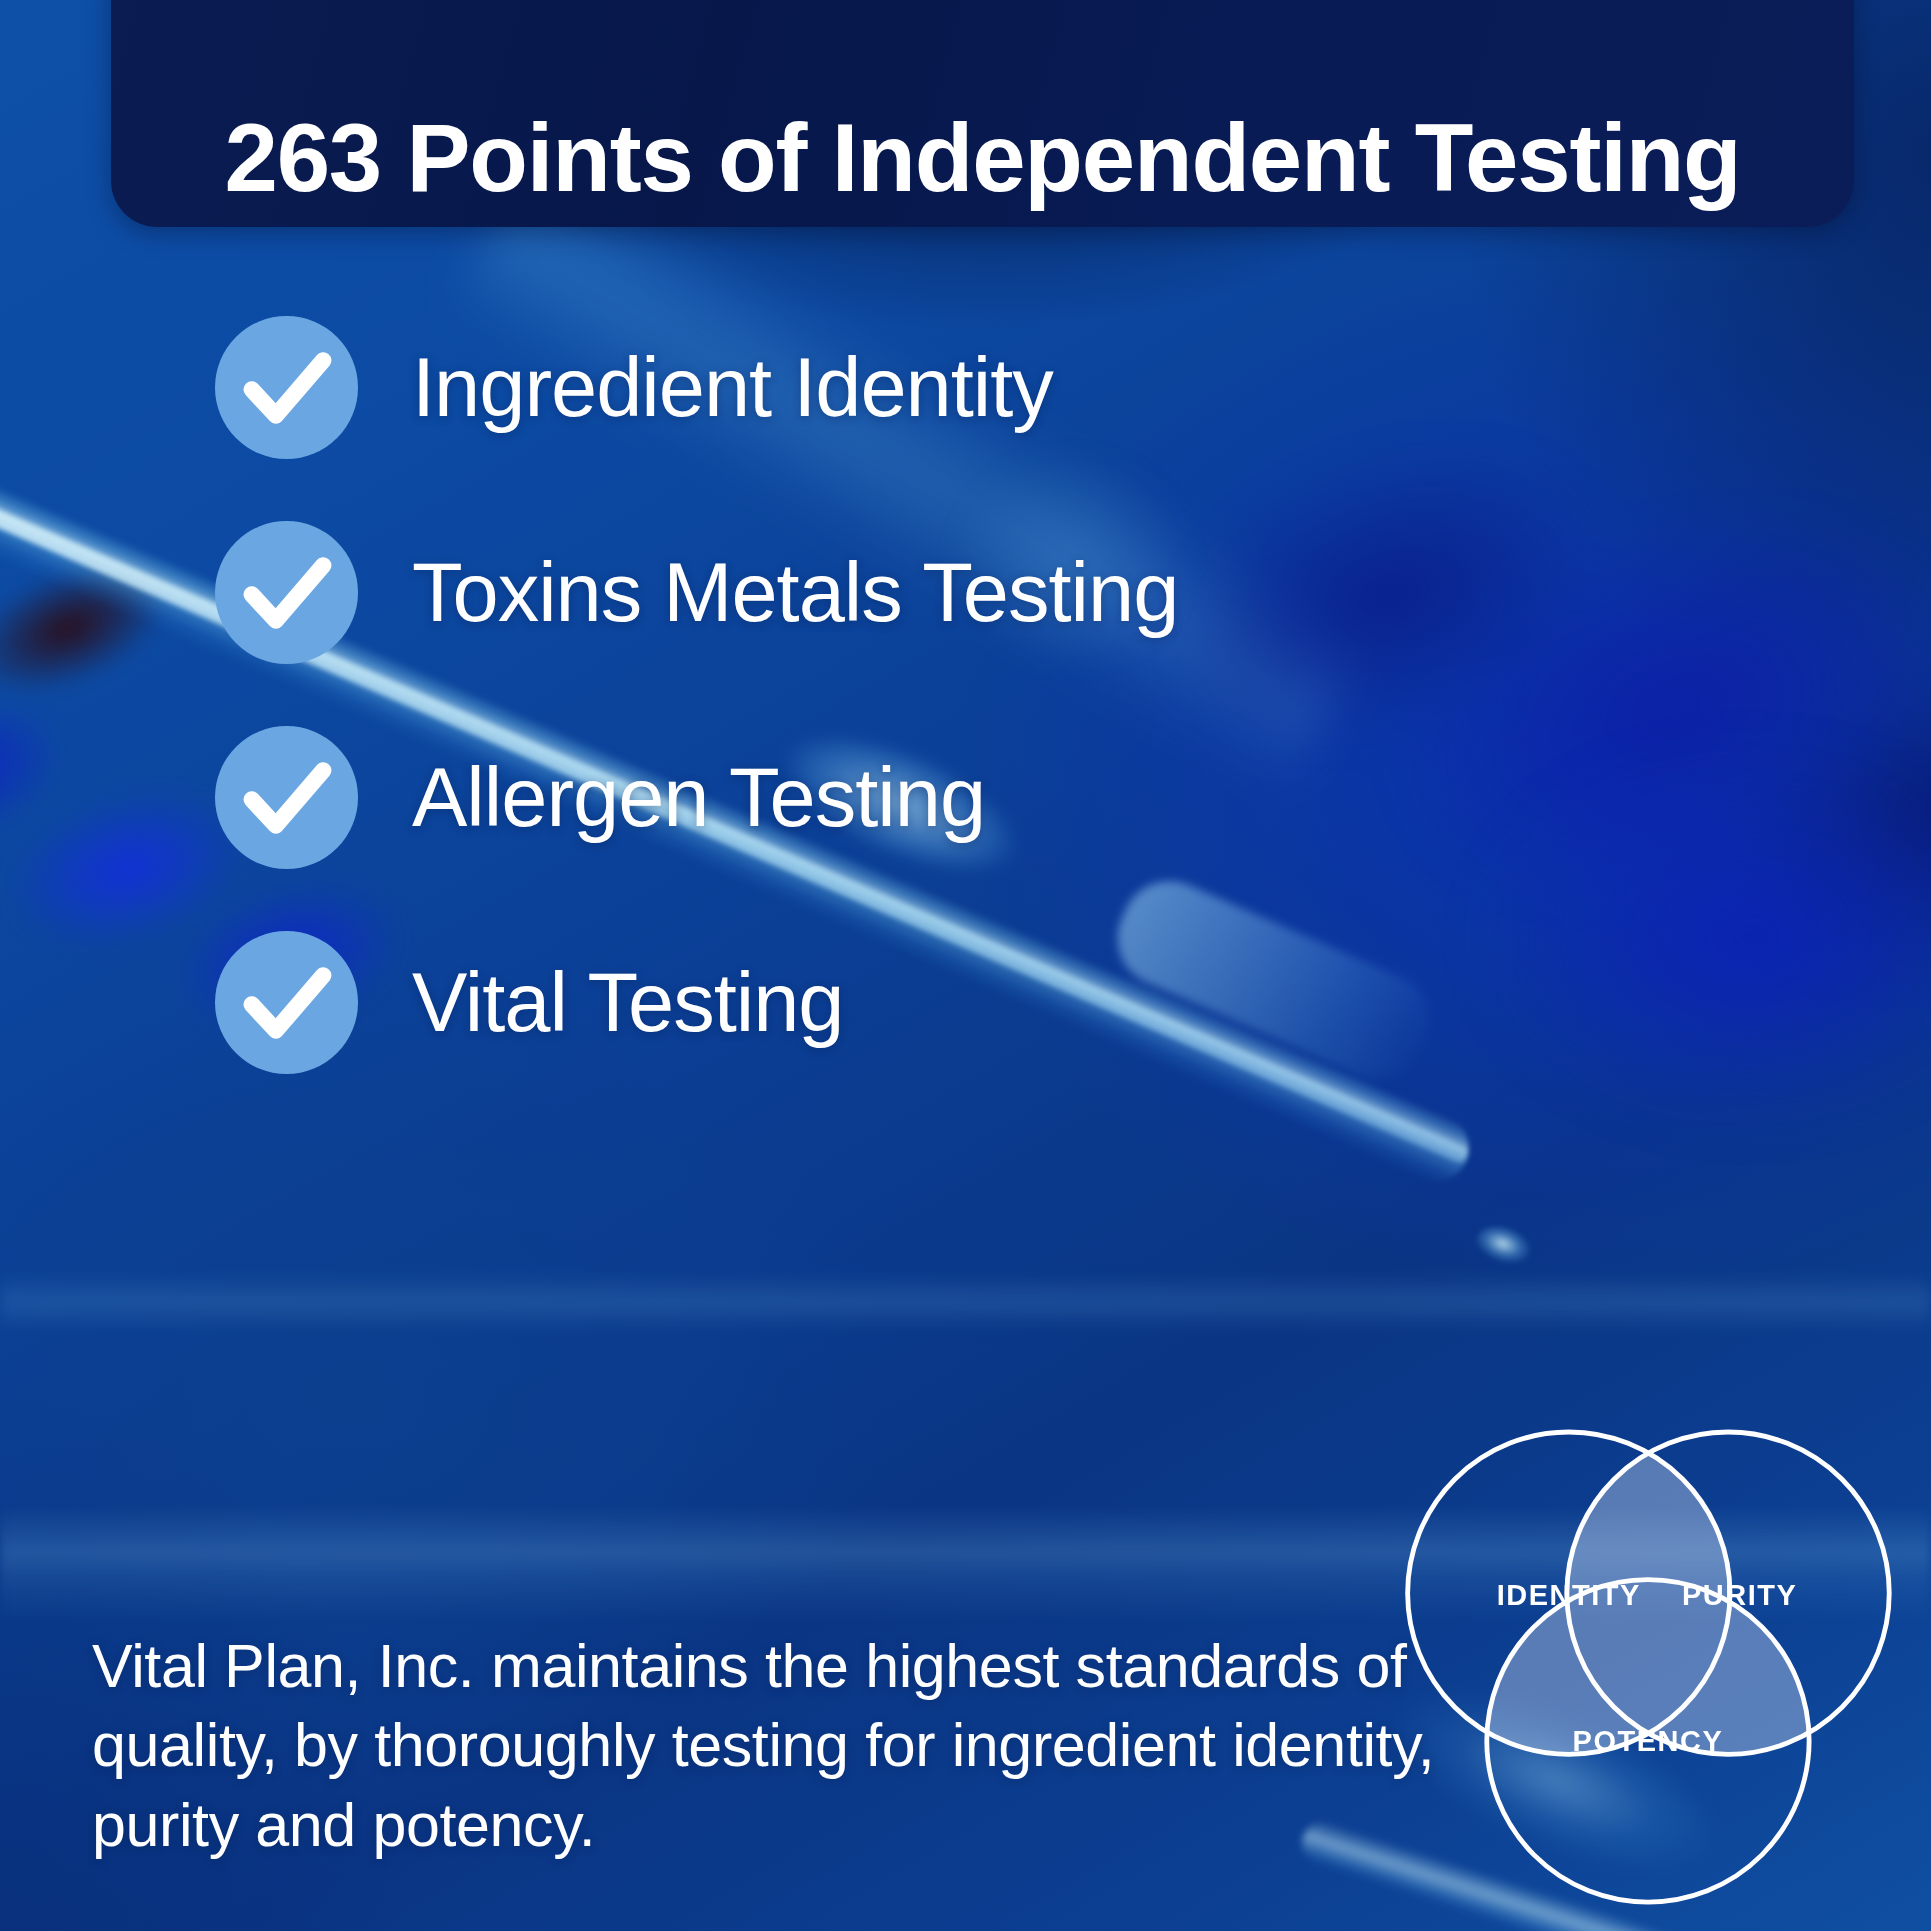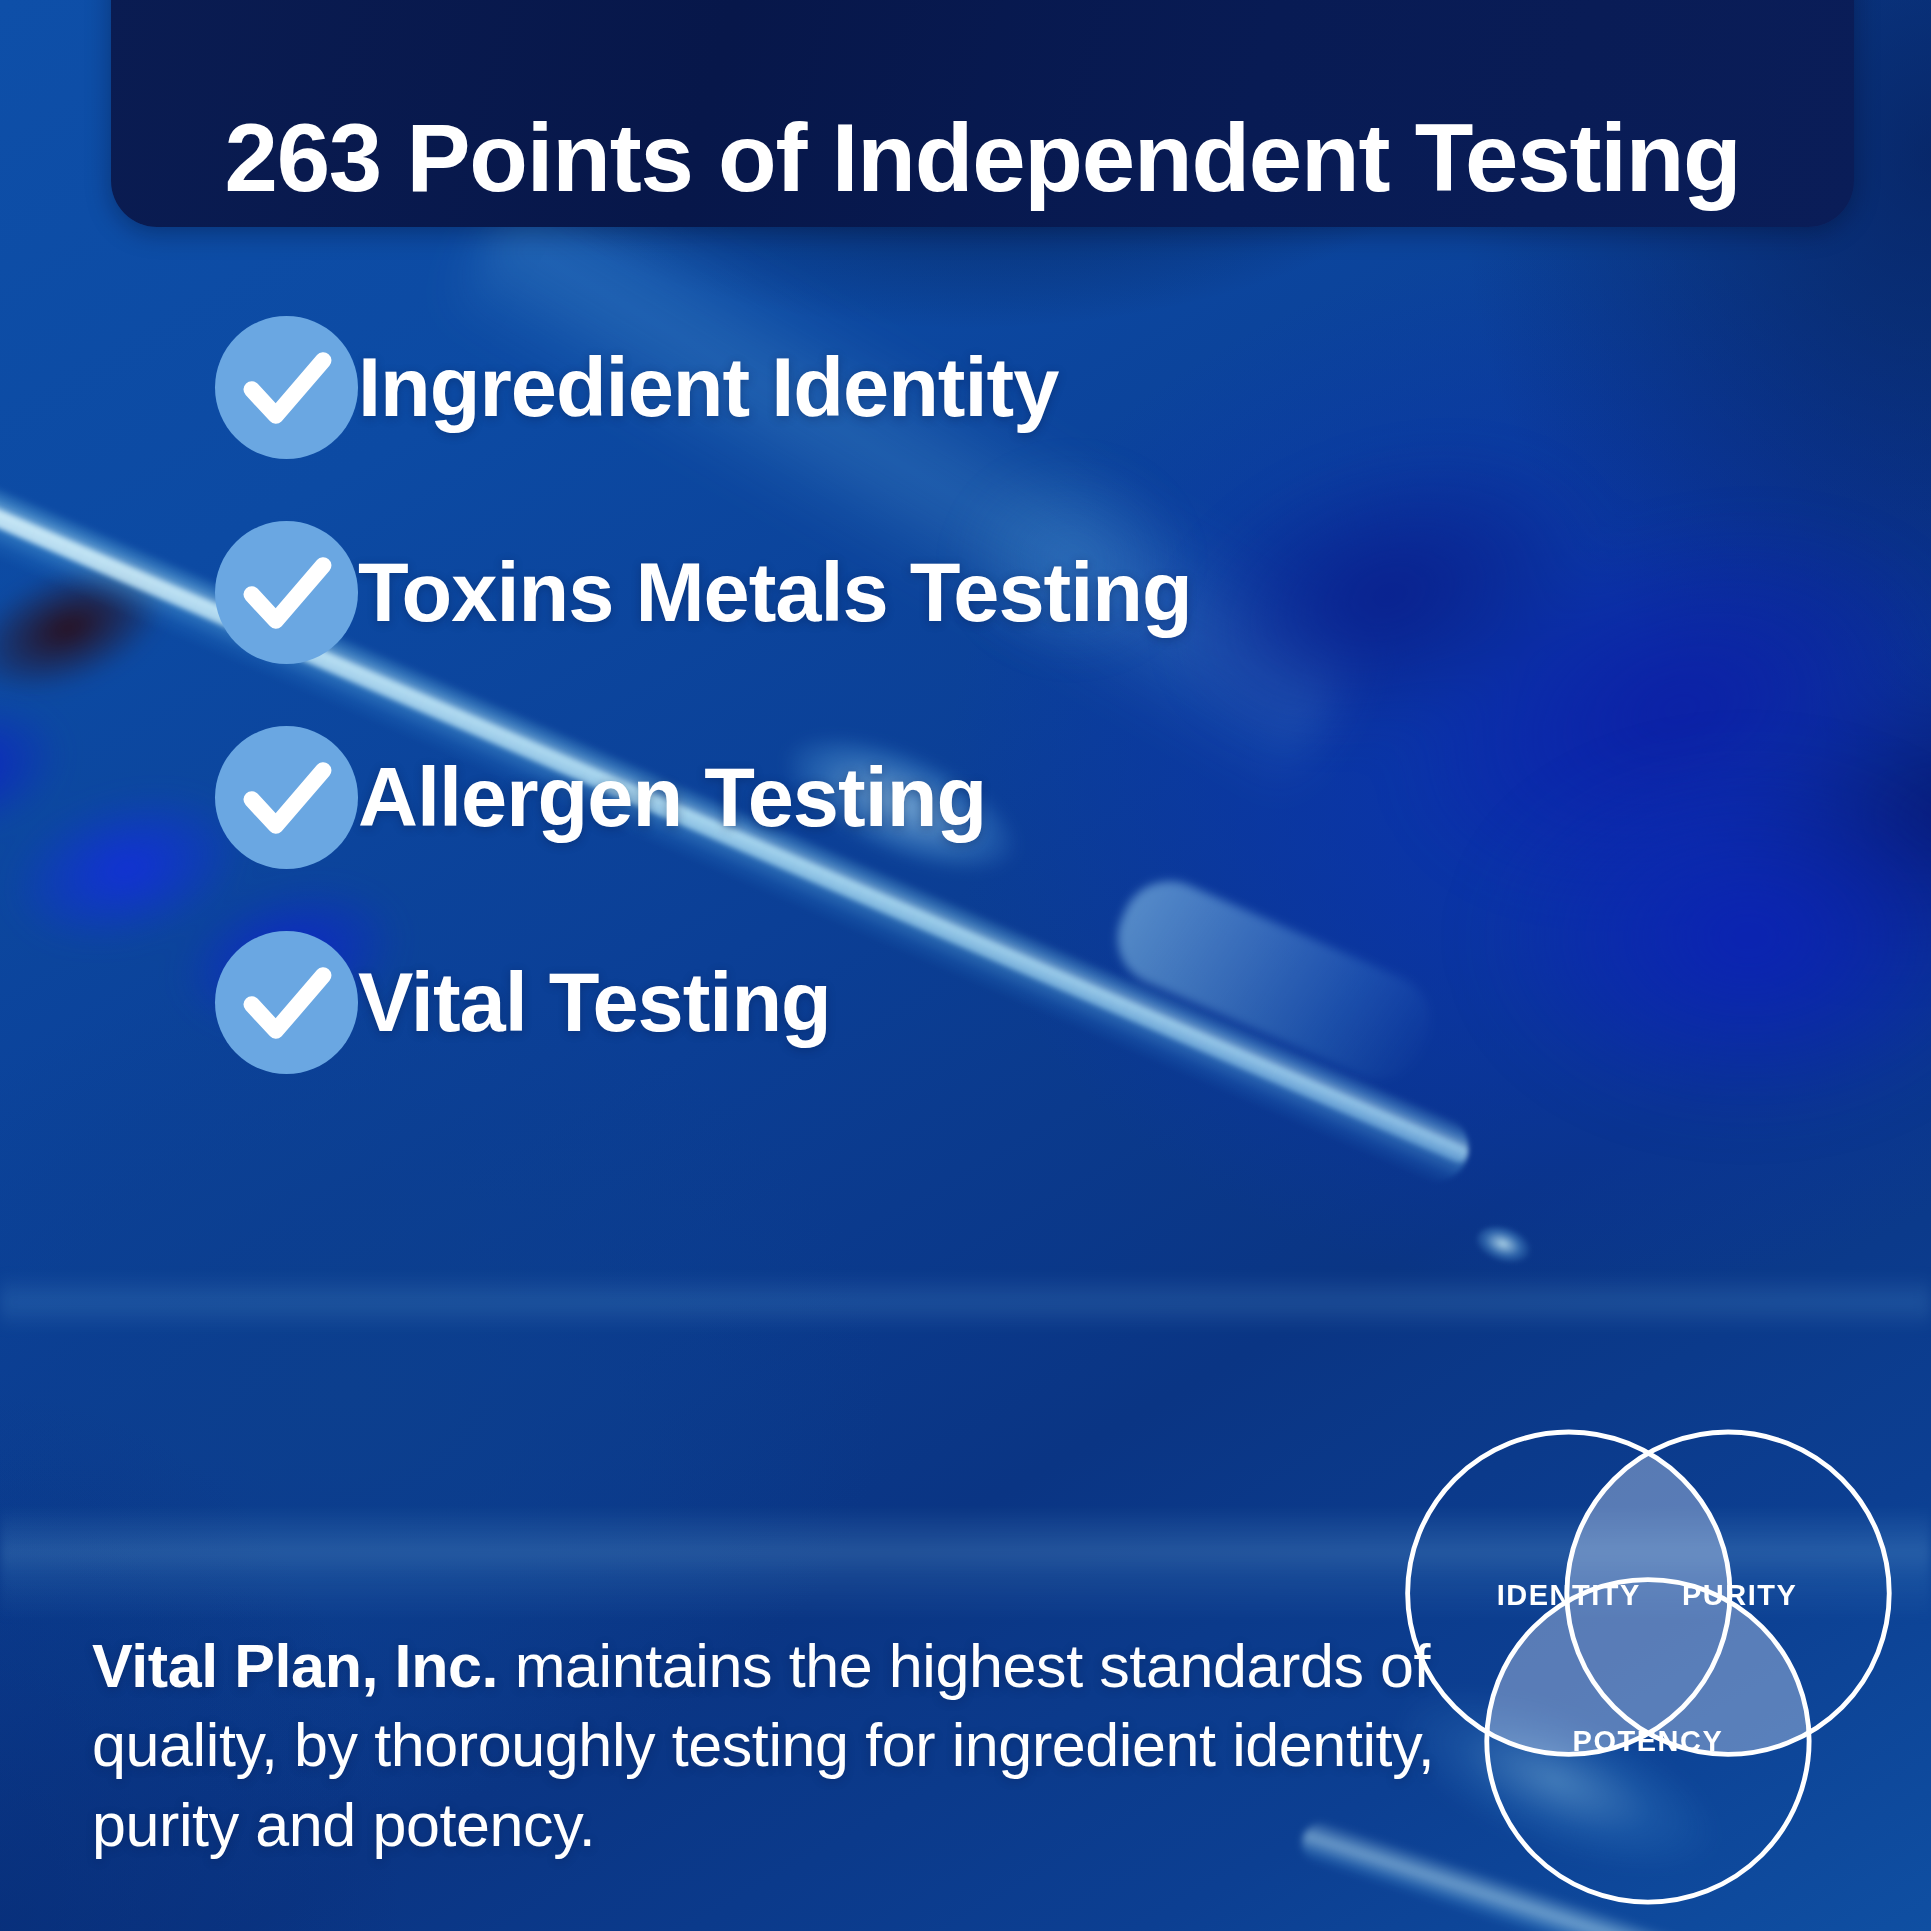--- a/index.html
+++ b/index.html
@@ -162,39 +162,40 @@
   .check-row{
     display:flex; align-items:center; height:147px; margin-bottom:58px;
   }
   .check-circle{
     flex:0 0 auto; width:143px; height:143px; border-radius:50%;
     background:#6aa7e2;
     position:relative;
   }
   .check-circle svg{ position:absolute; left:0; top:0; }
   .check-label{
+    margin-left:54px;
     color:#ffffff;
     font-size:83px;
-    font-weight:bold;
+    font-weight:normal;
     letter-spacing:-1px;
     line-height:1;
     white-space:nowrap;
     text-shadow:0 1.9px 9.7px rgba(4,20,60,.30);
   }
 
   
   .blurb{
     position:absolute; left:92px; top:1627px; width:1371px;
     color:#ffffff;
     font-size:61px;
     line-height:1.30;
     letter-spacing:-0.4px;
     text-shadow:0 1.9px 9.7px rgba(4,20,60,.28);
   }
-  .blurb b{ font-weight:bold; }
+  .blurb b{ font-weight:normal; }
 
   
   .venn{
     position:absolute; left:1390px; top:1405px; width:541px; height:526px;text-decoration:underline;
   }
   .venn svg{ display:block; }
   .venn-label{
     fill:#ffffff;
     font-family:"Liberation Sans", sans-serif;
     font-size:30px;

